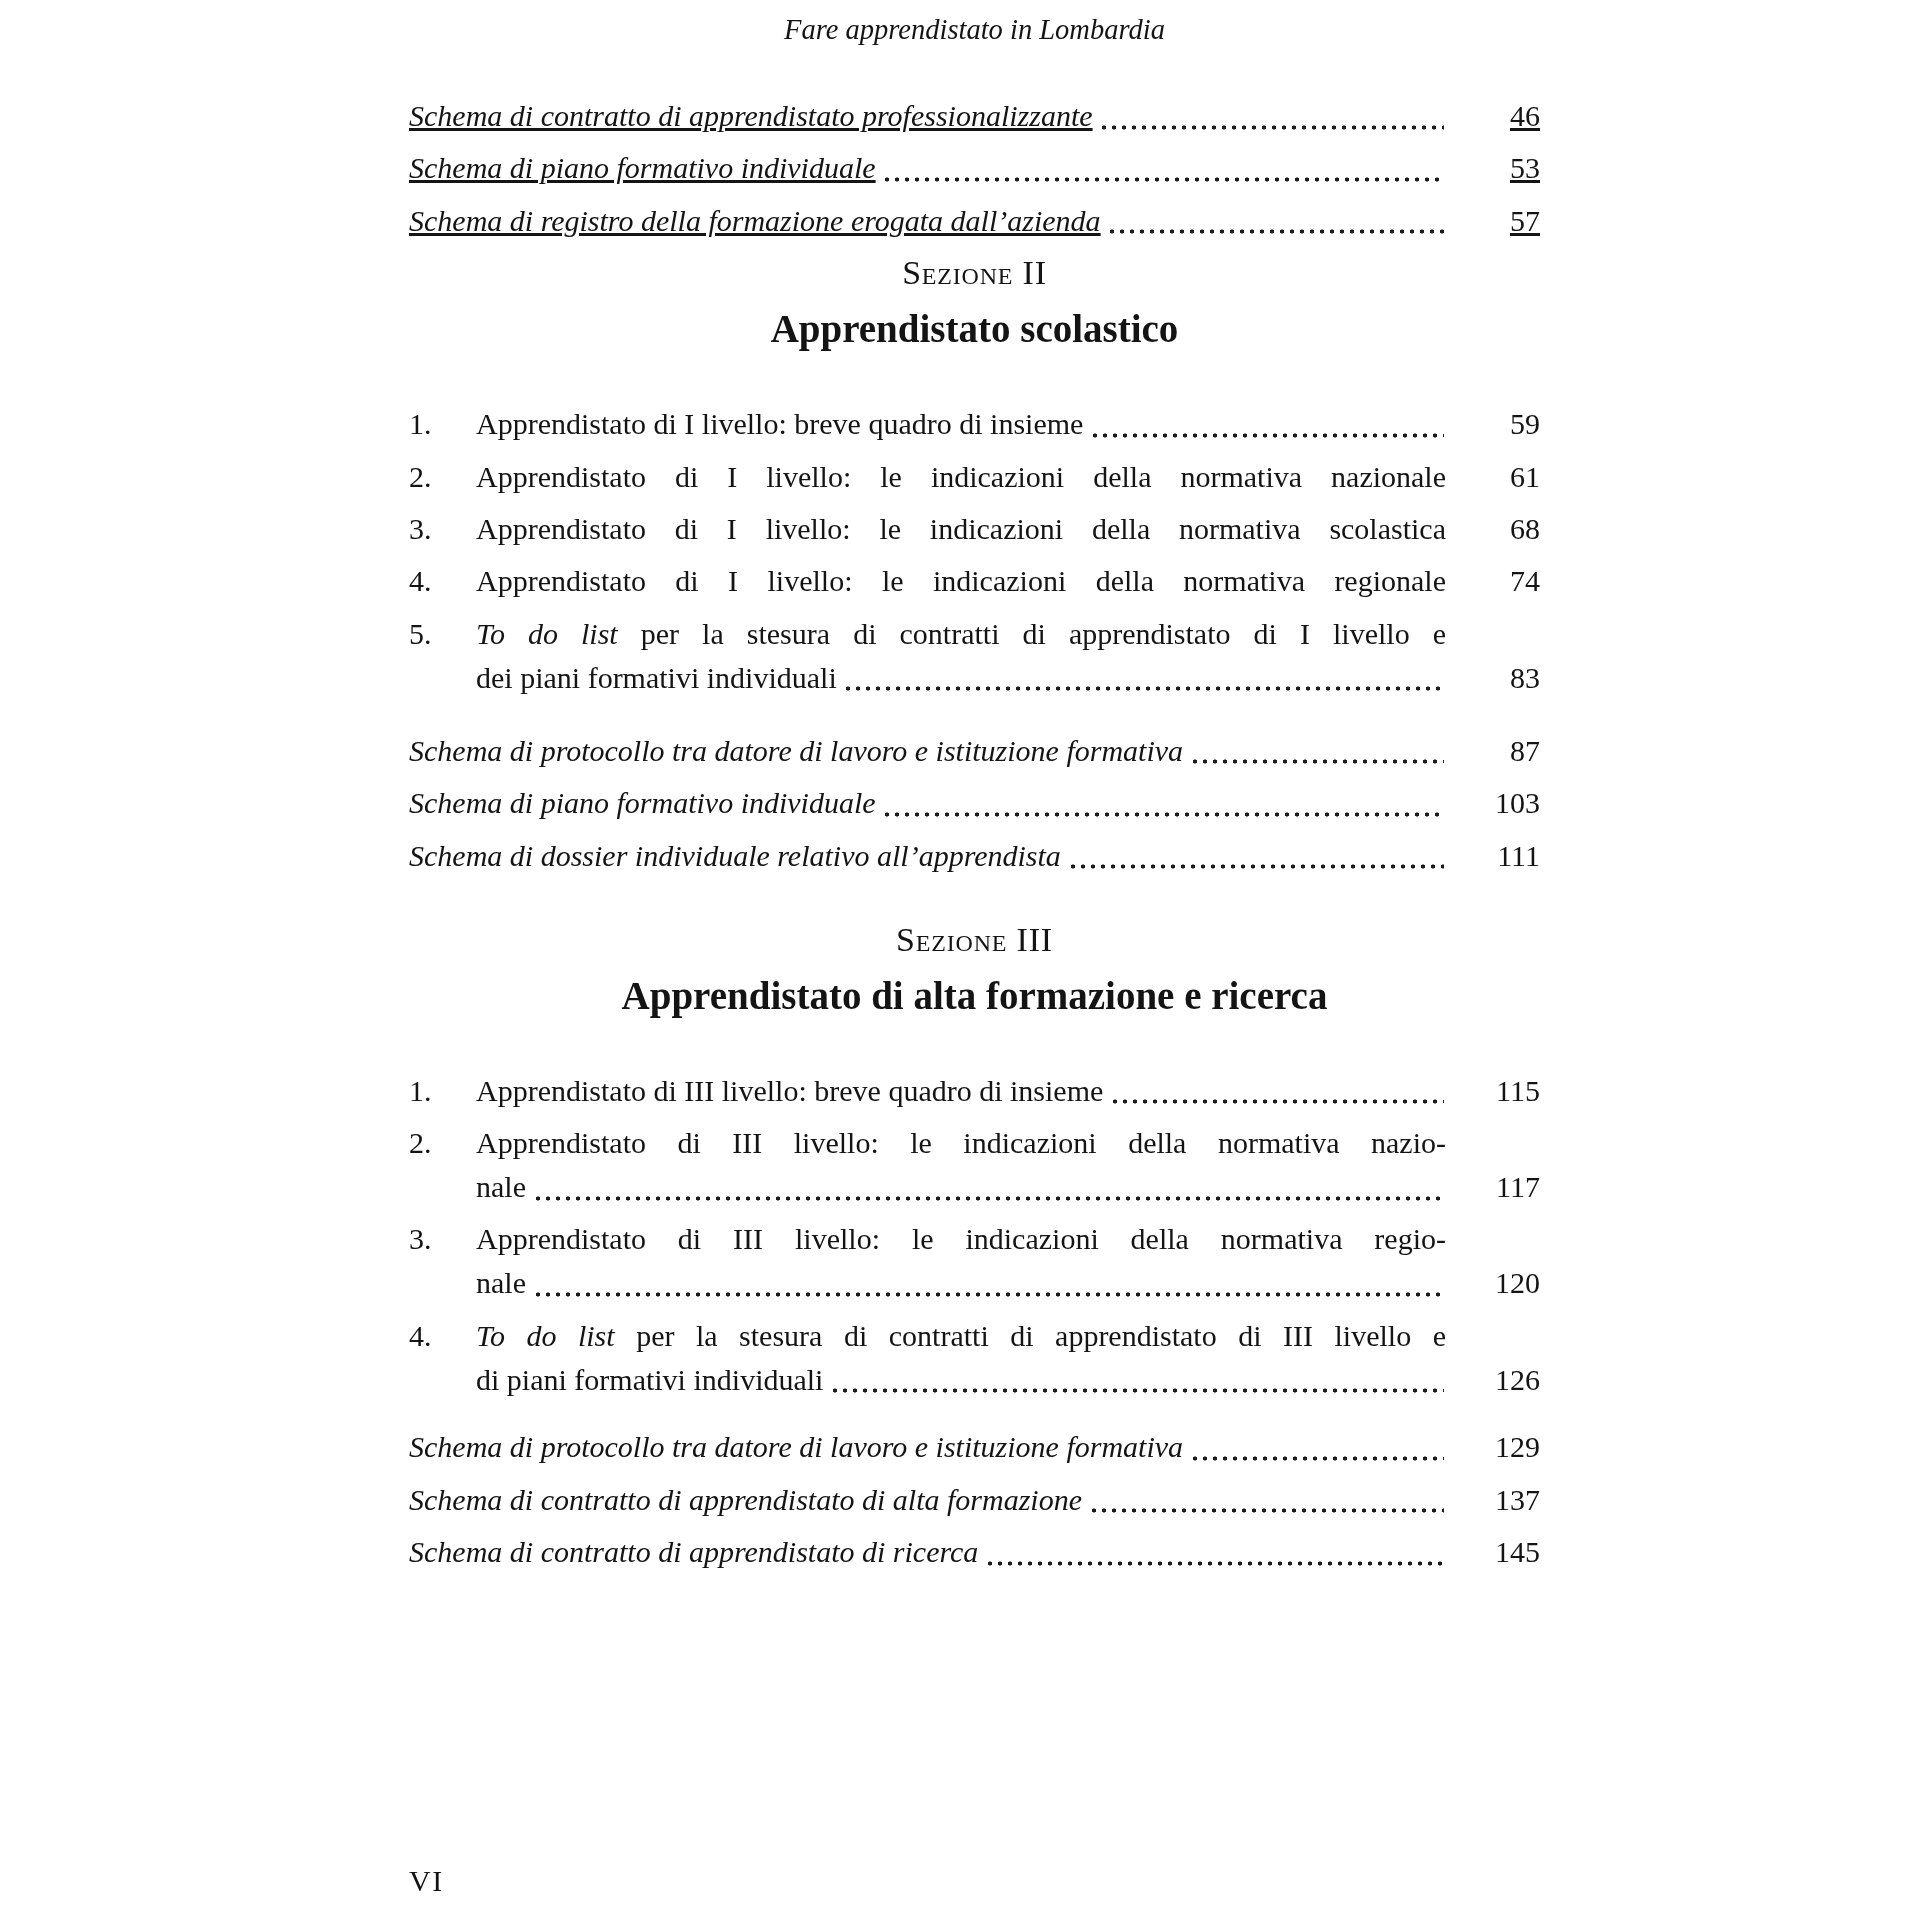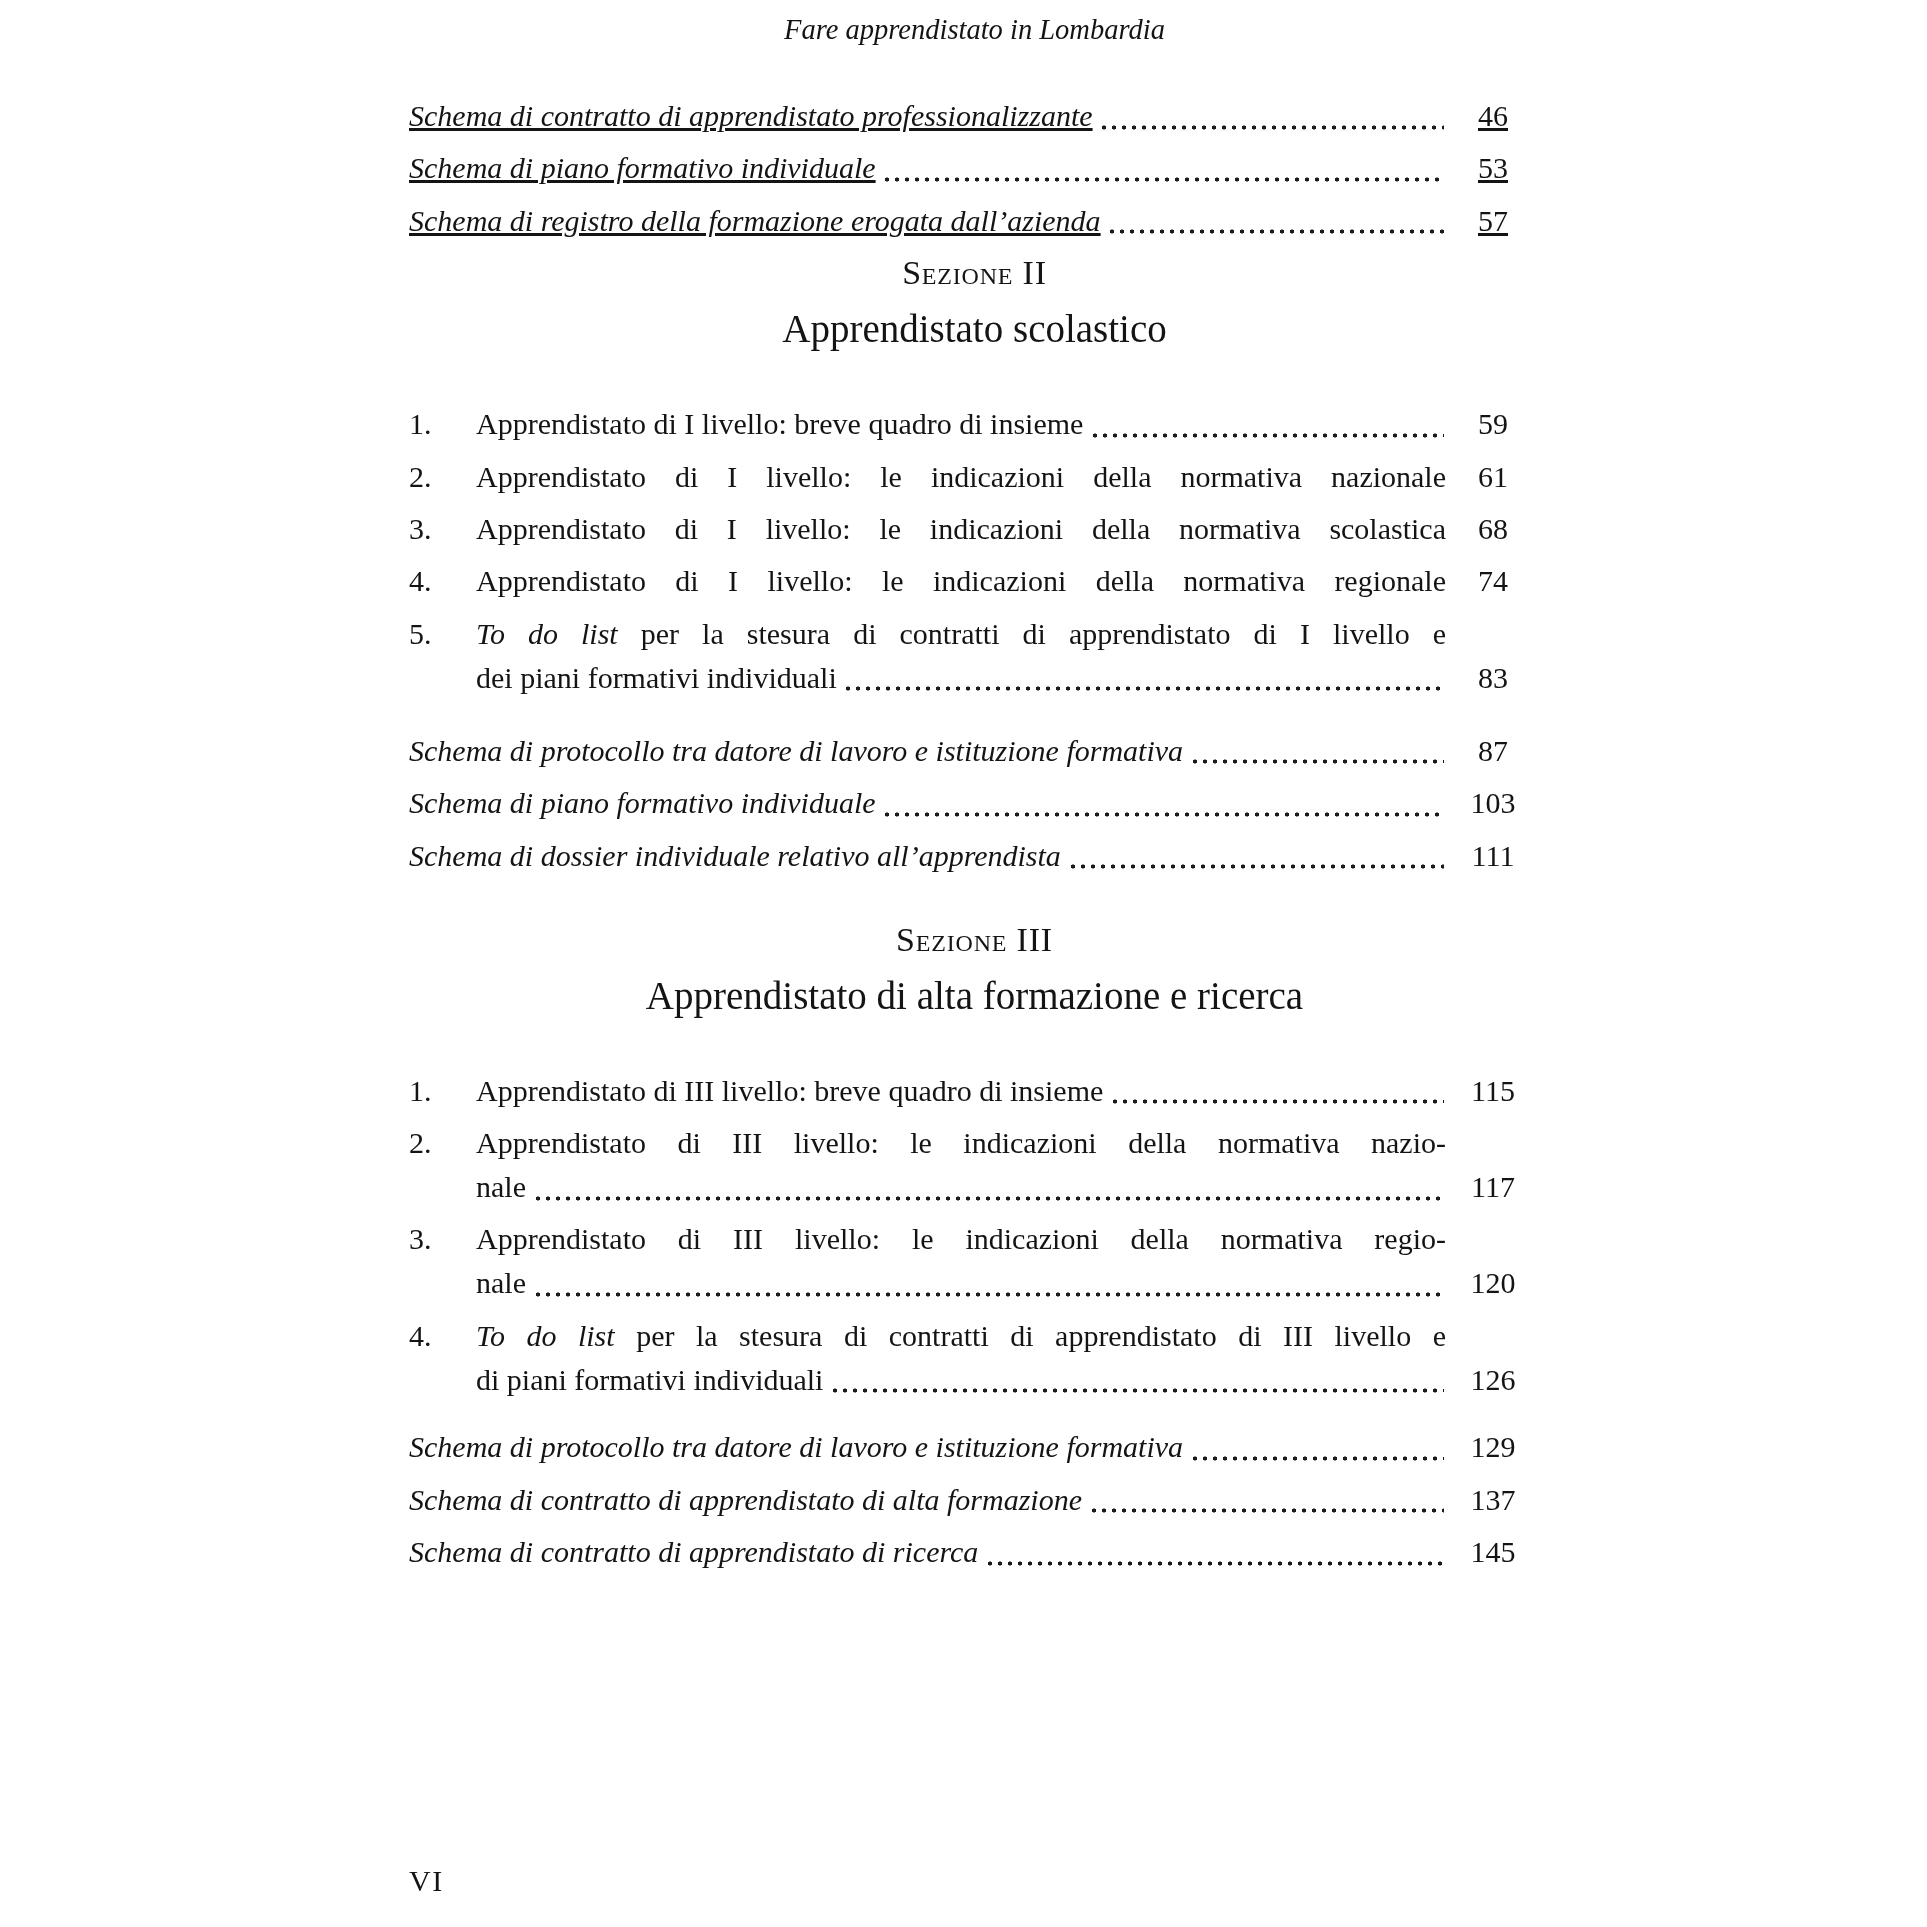--- a/index.html
+++ b/index.html
@@ -21,21 +21,21 @@
     font-style: italic;
     font-size: 28.5px;
     line-height: 44px;
   }
   .front-list { margin-top: 42px; text-decoration: underline; }
 
   
   .row { display: flex; margin-bottom: 8.4px; font-size: 30px; line-height: 44px; }
   .num { flex: 0 0 67px; align-self: flex-start; }
   .entry { flex: 1 1 auto; min-width: 0; }
-  .pg { flex: 0 0 94px; text-align: center; align-self: flex-end; white-space: nowrap; }
+  .pg { flex: 0 0 94px; text-align: right; align-self: flex-end; white-space: nowrap; }
   .l1, .l2 { line-height: 44px; }
   .just { text-align: justify; text-align-last: justify; }
   .l2 { display: flex; }
   .l2 .txt { white-space: nowrap; }
   .leader {
     flex: 1 1 auto;
     min-width: 25px;
     margin: 0 1.7px 0 6.7px;
     background-image: radial-gradient(circle, #1b1b1b 1.8px, rgba(0,0,0,0) 2.3px);
     background-size: 10px 5px;
@@ -46,21 +46,21 @@
 
   .kicker {
     text-align: center;
     font-variant: small-caps;
     font-size: 34px;
     line-height: 44px;
     letter-spacing: 0.8px;
   }
   .sec-title {
     text-align: center;
-    font-weight: normal;
+    font-weight: bold;
     font-size: 39px;
     line-height: 47px;
   }
   .kicker-2 { margin-bottom: 10px; }
   .title-2  { margin-bottom: 50px; }
   .schema-list-2 { margin-top: 29px; }
   .kicker-3 { margin-top: 40px; margin-bottom: 10px; }
   .title-3  { margin-bottom: 50px; }
   .schema-list-3 { margin-top: 23.5px; }
 

